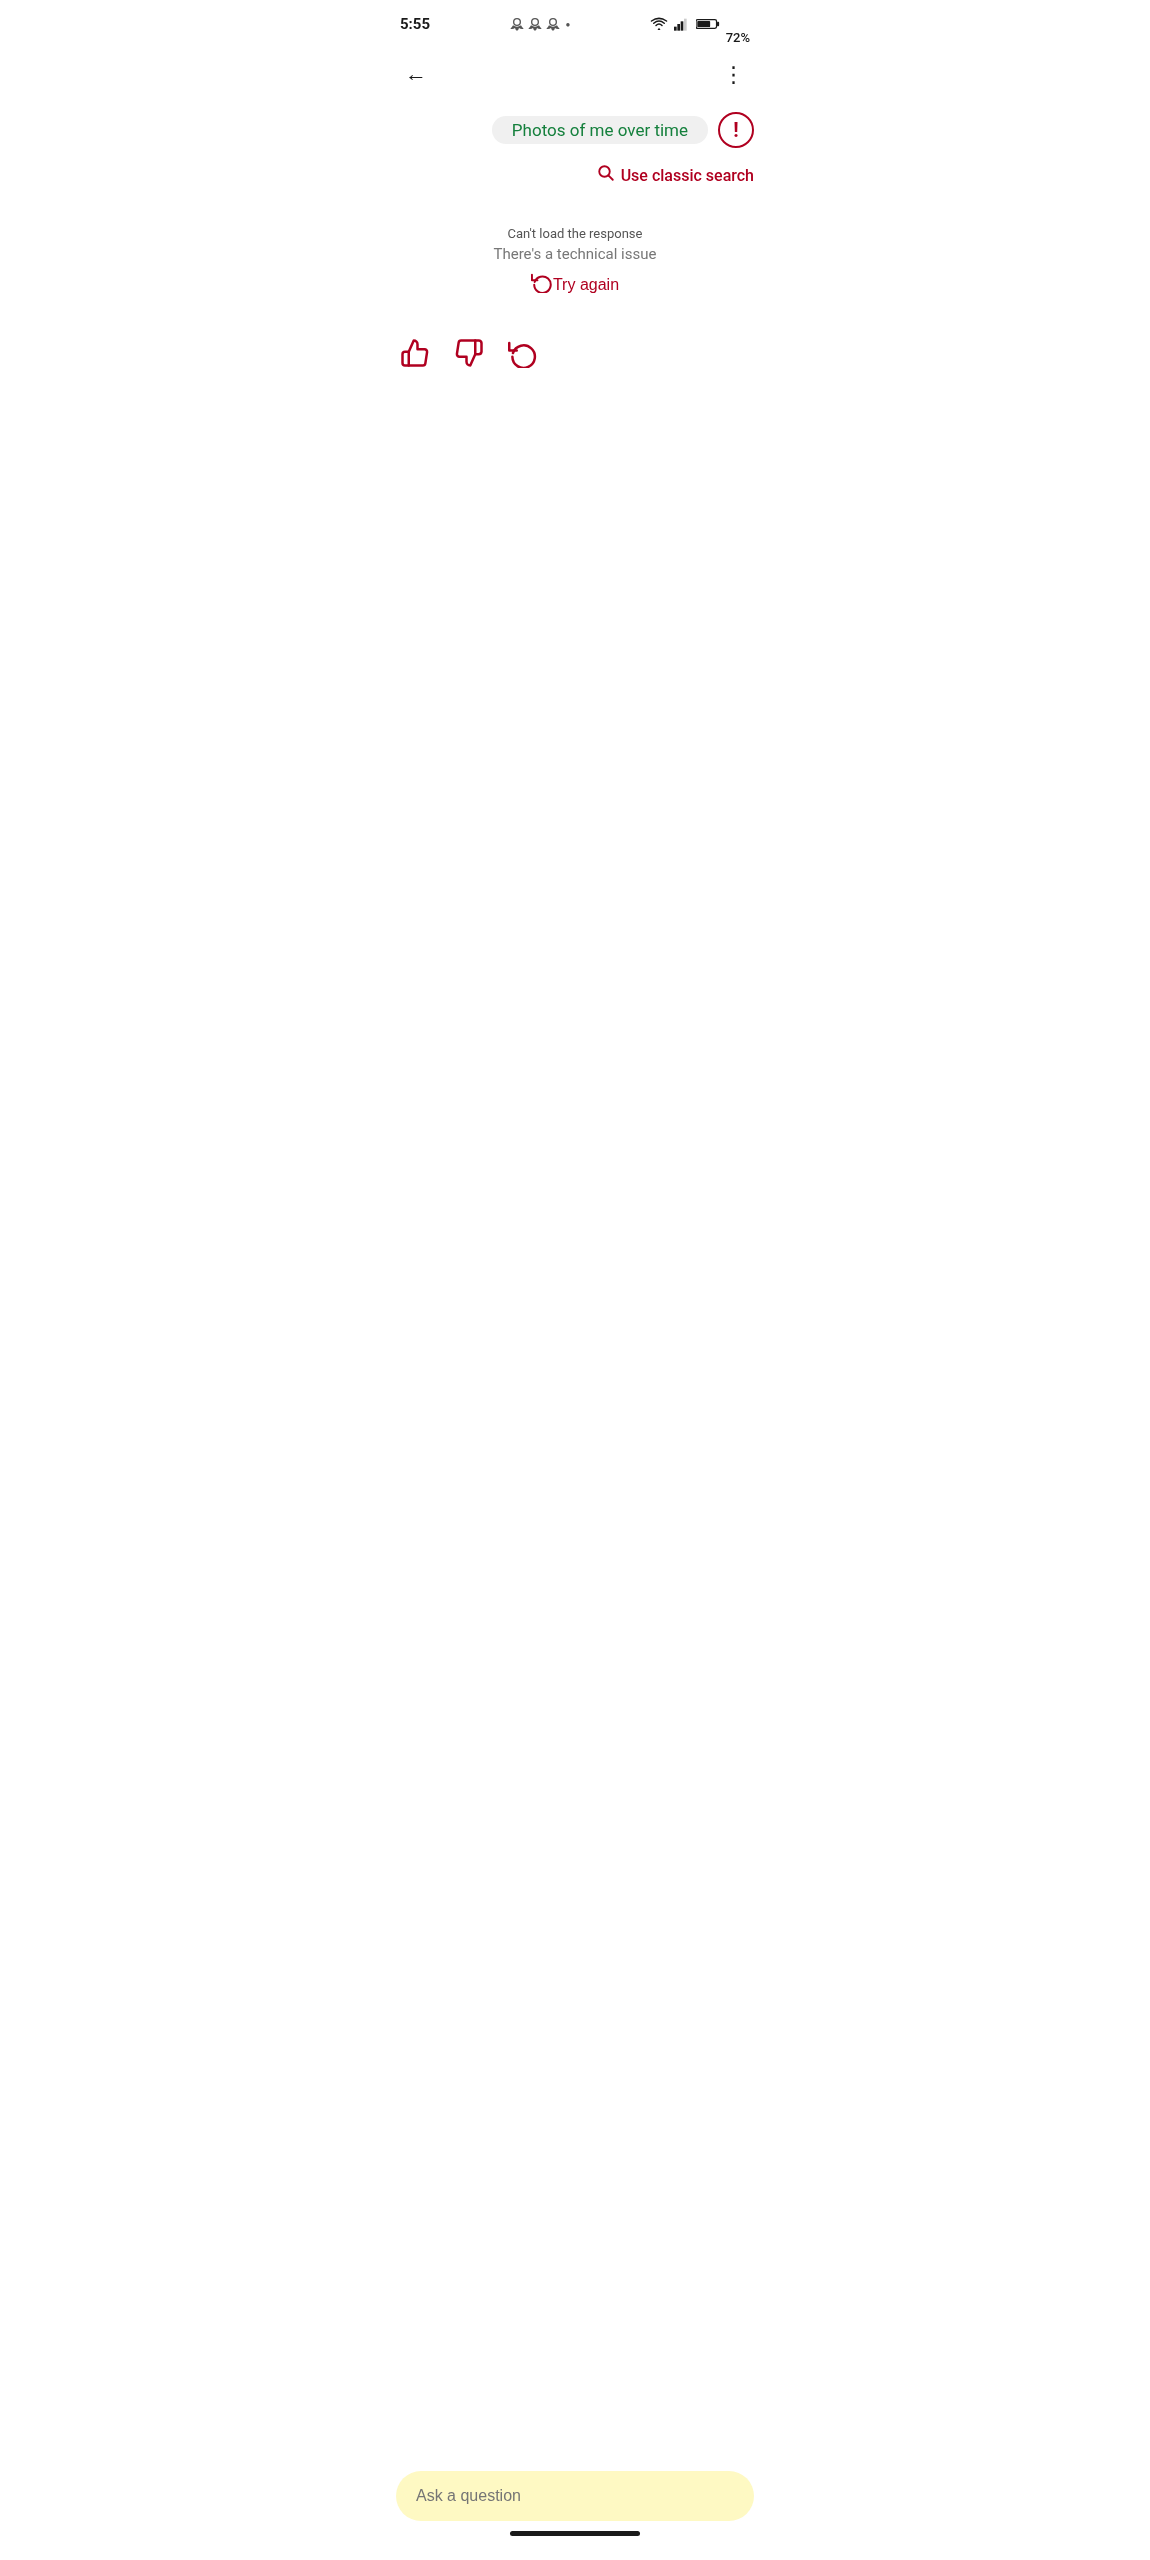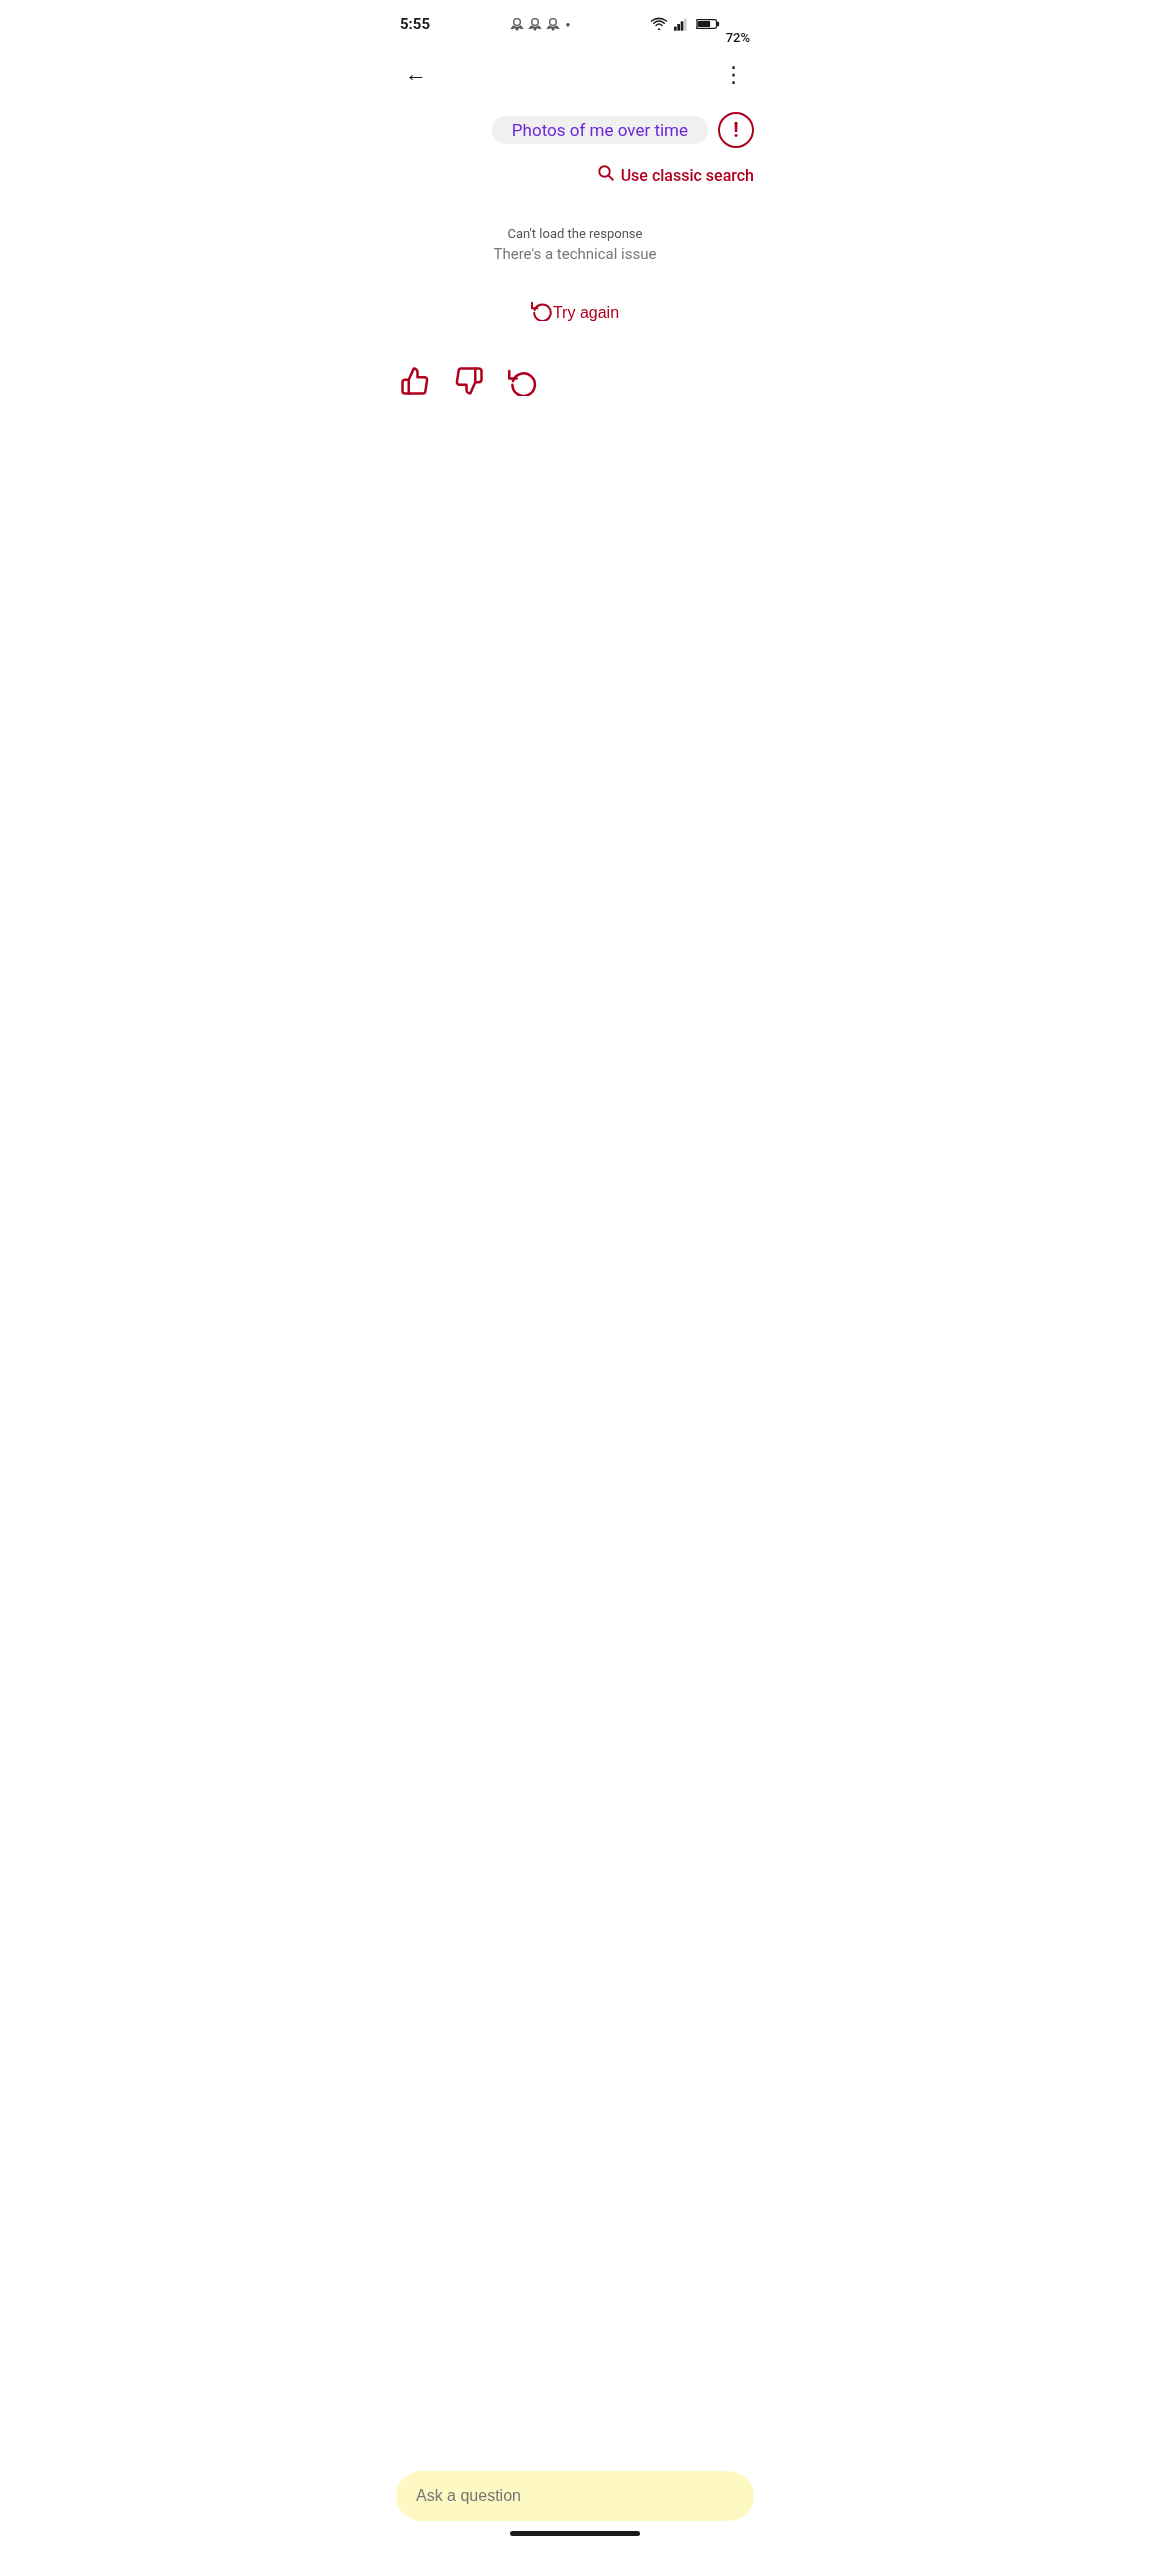--- a/index.html
+++ b/index.html
@@ -93,21 +93,21 @@
       align-items: center;
       padding: 8px 16px 16px 16px;
       gap: 10px;
     }
 
     .query-bubble {
       background: #f0f0f0;
       border-radius: 22px;
       padding: 4px 20px;
       font-size: 17px;
-      color: #6d28d9;
+      color: #15803d;
       max-width: 80%;
     }
 
     .warning-icon-circle {
       width: 36px;
       height: 36px;
       border: 2.5px solid #b00020;
       border-radius: 50%;
       display: flex;
       align-items: center;
@@ -162,21 +162,21 @@
     .error-subtitle {
       font-size: 15px;
       color: #777;
       text-align: center;
     }
 
     .try-again-row {
       display: flex;
       align-items: center;
       justify-content: center;
-      margin-top: 32px;
+      margin-top: 4px;
     }
 
     .retry-icon {
       color: #b00020;
       font-size: 20px;
     }
 
     .try-again-btn {
       color: #b00020;
       font-size: 16px;

